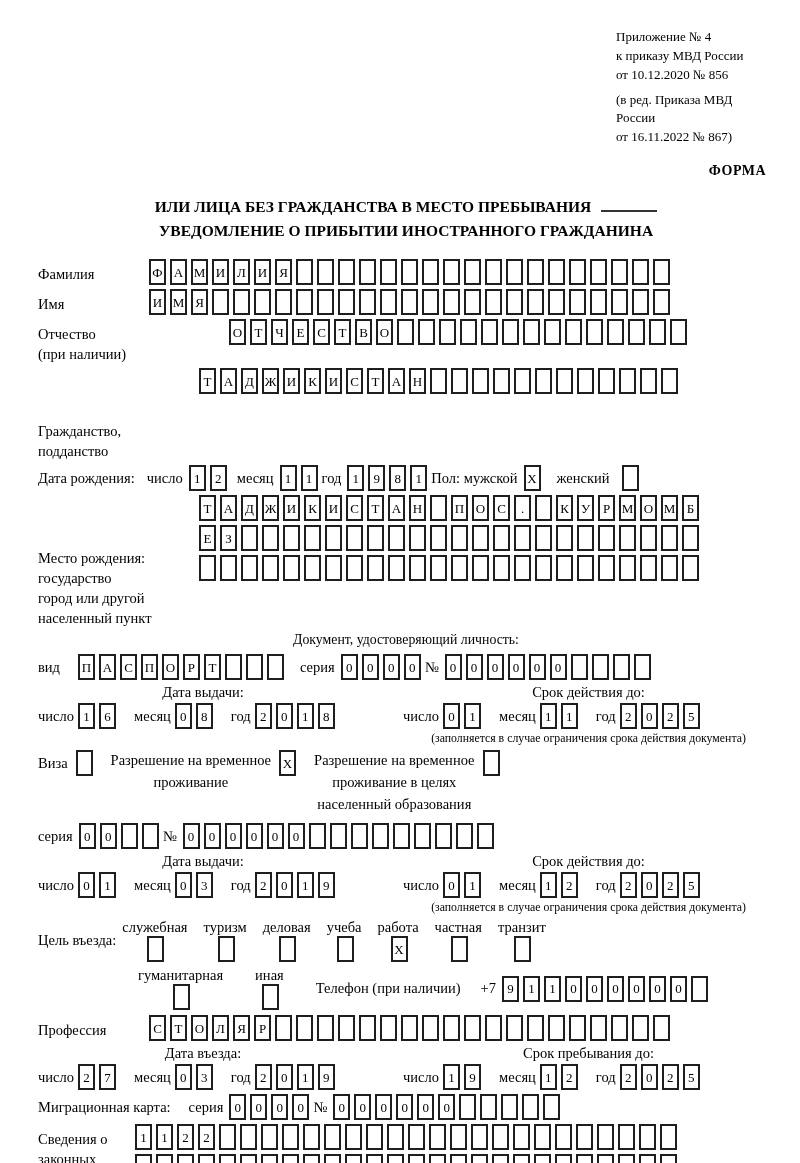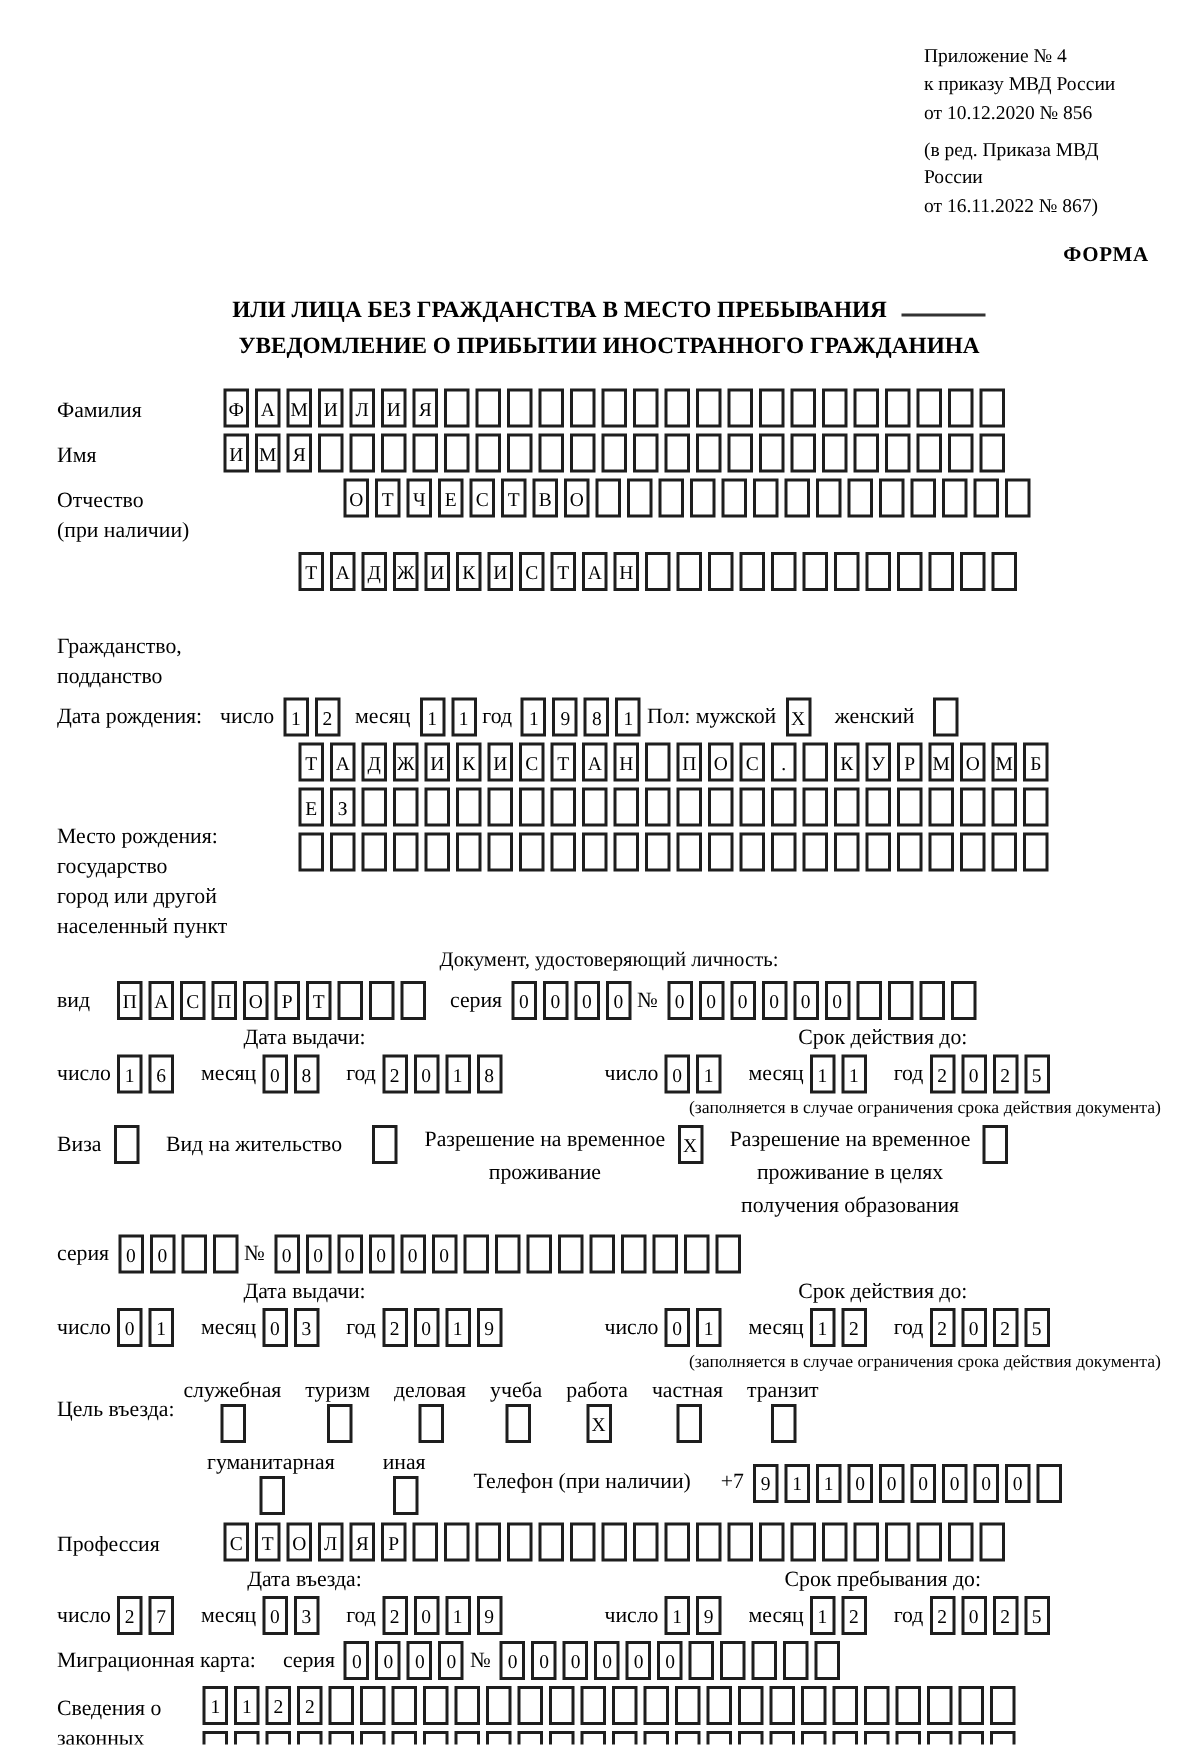--- a/index.html
+++ b/index.html
@@ -47,21 +47,21 @@
 
   
   .dates2 { display: flex; margin-bottom: 4px; }
   .dcol-l { width: 365px; flex: none; }
   .dcol-r { flex: 1; }
   .dhead { text-align: center; margin-bottom: 2px; }
   .dcol-l .dhead { width: 330px; }
   .dfields { display: flex; align-items: center; }
   .dfields .dlab { margin-right: 4px; white-space: nowrap; }
   .dfields .grp { display: inline-flex; align-items: center; margin-right: 14px; }
-  .dnote { font-size: 11.8px; text-align: right; margin-top: 2px; white-space: nowrap; }
+  .dnote { font-size: 11.8px; text-align: center; margin-top: 2px; white-space: nowrap; }
 
   .intro { line-height: 1.65; }
   .permits { display: flex; align-items: flex-start; margin: 4px 0 8px 0; }
   .pgroup { display: flex; align-items: flex-start; margin-right: 14px; }
   .pgroup .plab { padding-top: 5px; margin-right: 8px; }
   .pgroup .pcenter { text-align: center; line-height: 1.5; margin-right: 8px; }
 
   .purpose-row { display: flex; align-items: center; margin-bottom: 5px; }
   .purpose-row .plab { margin-right: 6px; white-space: nowrap; }
   .purpose-row .opt { display: inline-flex; align-items: center; margin-right: 10px; flex-direction: column; }
@@ -420,36 +420,31 @@
     </div>
   </div>
 
 
   <div class="permits">
     <span class="pgroup">
       <span class="plab">Виза</span>
       <span class="cell cb"></span>
     </span>
     <span class="pgroup">
-      <span class="plab">Вид на жительство</span>
-      <span class="gap"></span>
-      <span class="cell cb"></span>
-    </span>
-    <span class="pgroup">
       <span class="pcenter">
         <span>Разрешение на временное</span><br>
         <span>проживание</span>
       </span>
       <span class="cell cb">X</span>
     </span>
     <span class="pgroup">
       <span class="pcenter">
         <span>Разрешение на временное</span><br>
         <span>проживание в целях</span><br>
-        <span>получения образования</span>
+        <span>населенный образования</span>
       </span>
       <span class="cell cb"></span>
     </span>
   </div>
 
   <div class="inline-row">
     <span class="lab">серия</span>
     <span class="cells">
         <span class="cell">0</span>
         <span class="cell">0</span>

